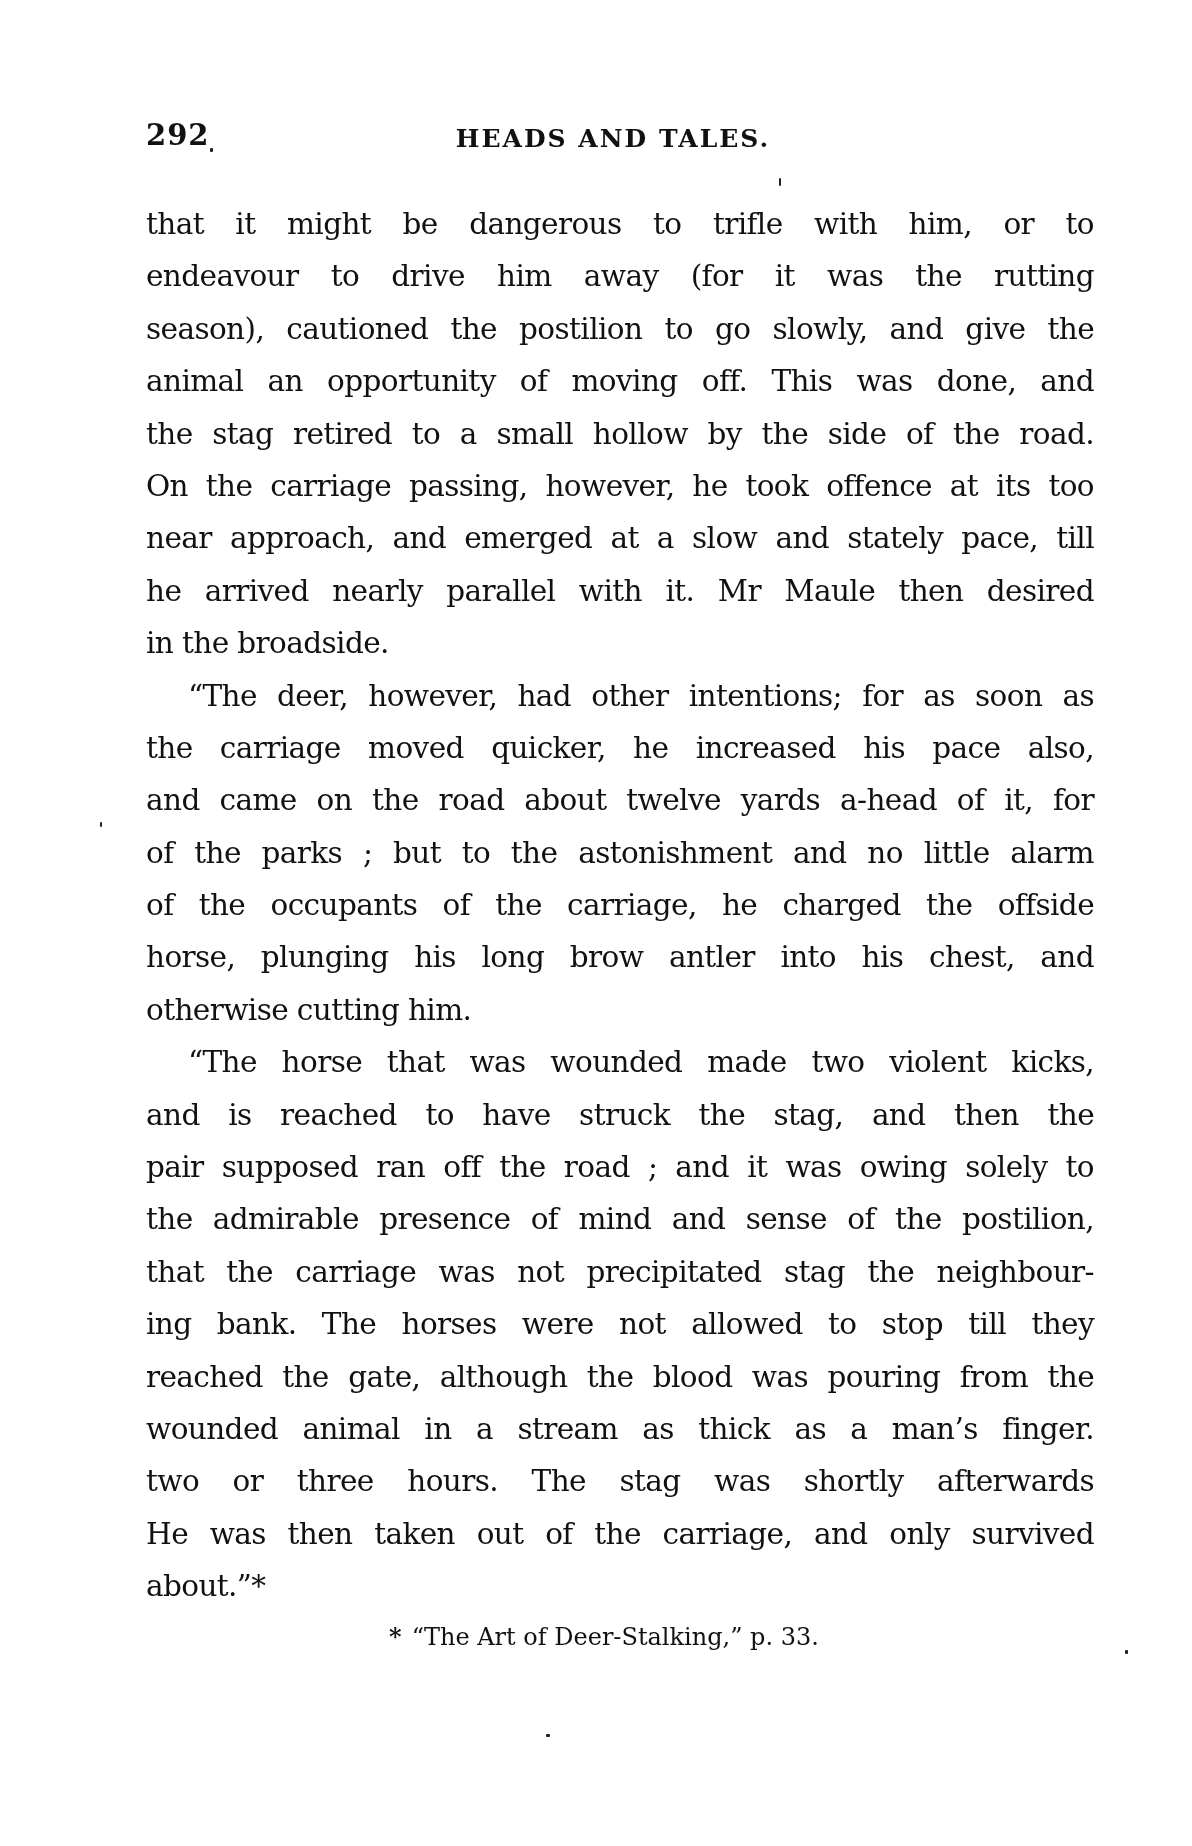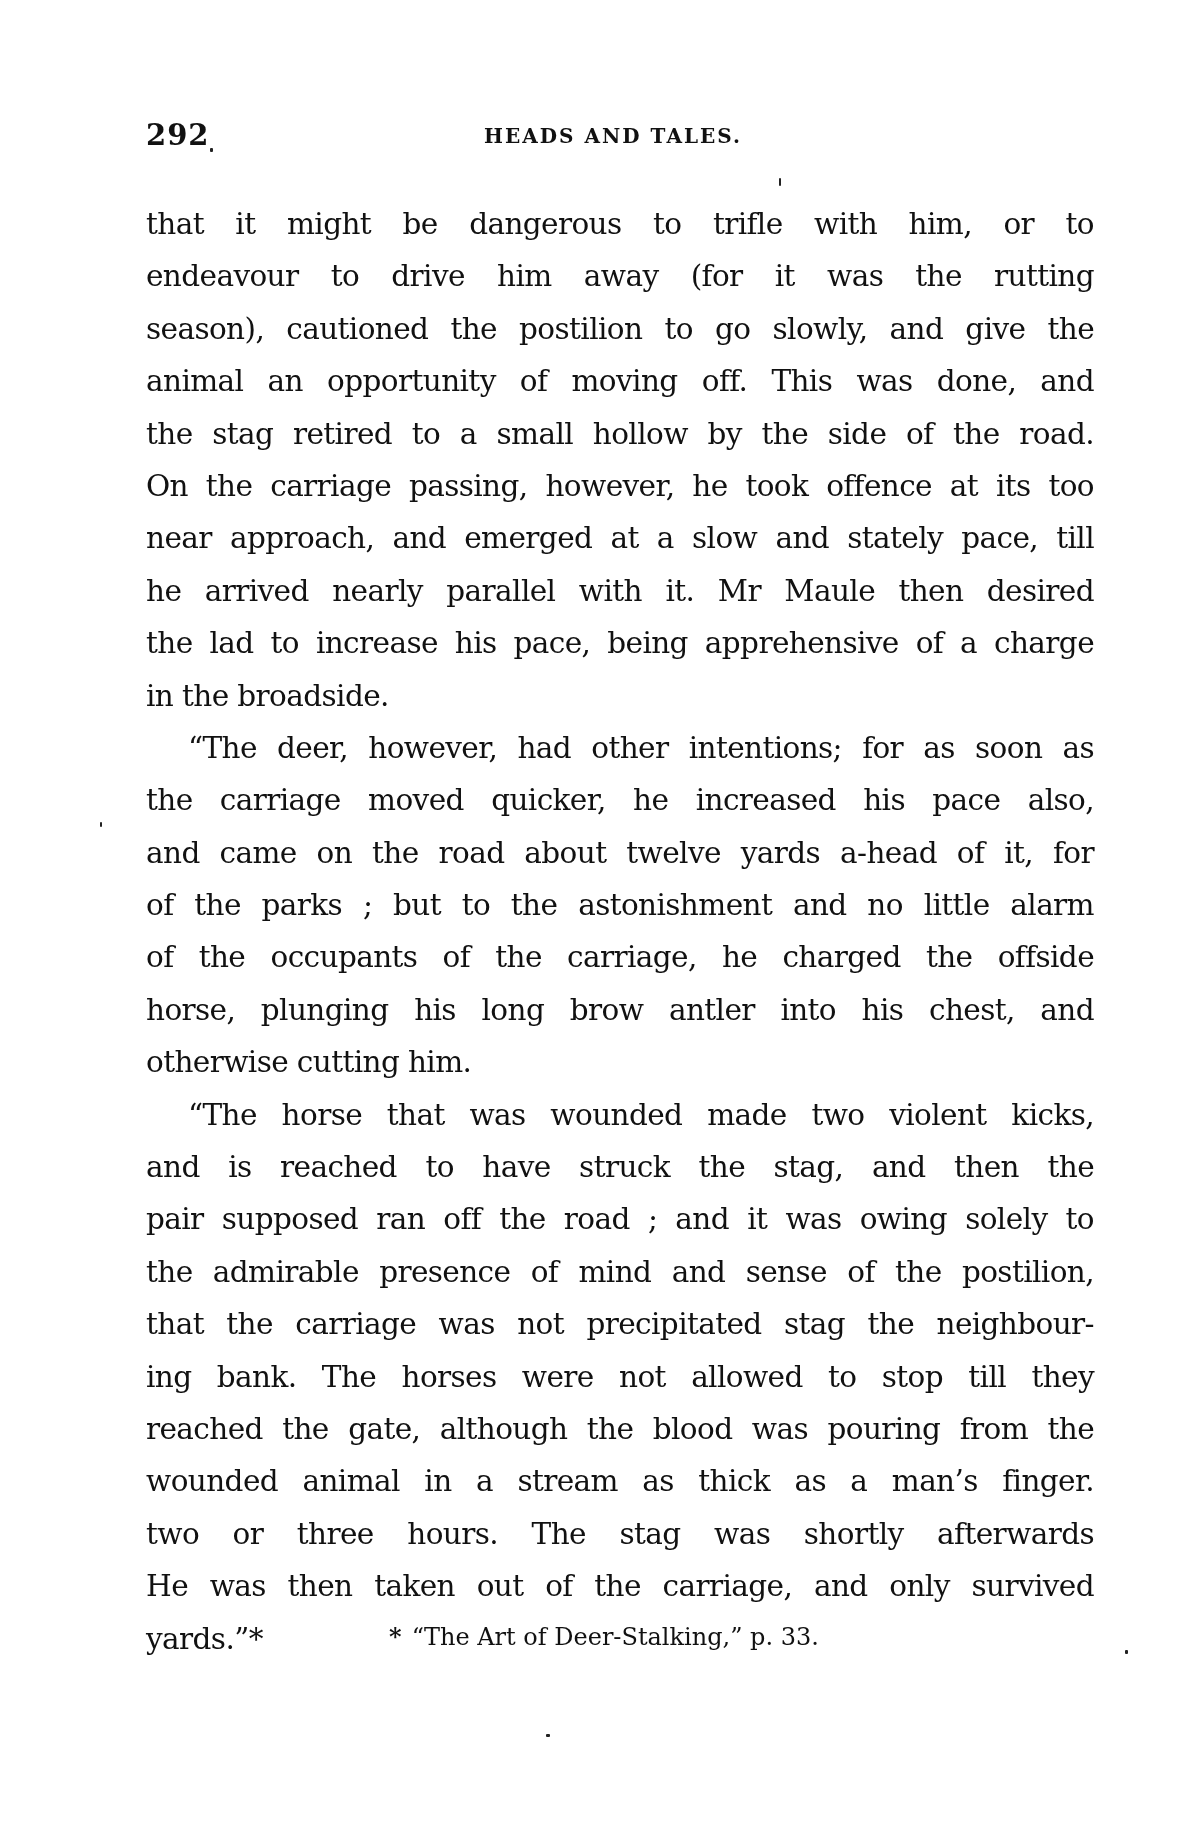--- a/index.html
+++ b/index.html
@@ -37,21 +37,21 @@
       font-size: 29px;
       font-weight: bold;
       letter-spacing: 1px;
     }
     .header-title {
       position: absolute;
       left: 0;
       right: 0;
       top: 6px;
       text-align: center;
-      font-size: 20px;
+      font-size: 25px;
       font-weight: bold;
       letter-spacing: 2px;
       text-transform: uppercase;
     }
     .body-text {
       position: absolute;
       left: 146px;
       top: 198px;
       width: 948px;
     }
@@ -103,21 +103,20 @@
   <div class="body-text" id="body-text">
       <div>
         <span class="line">that it might be dangerous to trifle with him, or to</span>
         <span class="line">endeavour to drive him away (for it was the rutting</span>
         <span class="line">season), cautioned the postilion to go slowly, and give the</span>
         <span class="line">animal an opportunity of moving off.  This was done, and</span>
         <span class="line">the stag retired to a small hollow by the side of the road.</span>
         <span class="line">On the carriage passing, however, he took offence at its too</span>
         <span class="line">near approach, and emerged at a slow and stately pace, till</span>
         <span class="line">he arrived nearly parallel with it.  Mr Maule then desired</span>
-        <span class="line">the lad to increase his pace, being apprehensive of a charge</span>
         <span class="line last">in the broadside.</span>
       </div>
       <div>
         <span class="line indent">“The deer, however, had other intentions; for as soon as</span>
         <span class="line">the carriage moved quicker, he increased his pace also,</span>
         <span class="line">and came on the road about twelve yards a-head of it, for</span>
         <span class="line">of the parks ; but to the astonishment and no little alarm</span>
         <span class="line">of the occupants of the carriage, he charged the offside</span>
         <span class="line">horse, plunging his long brow antler into his chest, and</span>
         <span class="line last">otherwise cutting him.</span>
@@ -126,21 +125,21 @@
         <span class="line indent">“The horse that was wounded made two violent kicks,</span>
         <span class="line">and is reached to have struck the stag, and then the</span>
         <span class="line">pair supposed ran off the road ; and it was owing solely to</span>
         <span class="line">the admirable presence of mind and sense of the postilion,</span>
         <span class="line">that the carriage was not precipitated stag the neighbour-</span>
         <span class="line">ing bank.  The horses were not allowed to stop till they</span>
         <span class="line">reached the gate, although the blood was pouring from the</span>
         <span class="line">wounded animal in a stream as thick as a man’s finger.</span>
         <span class="line">two or three hours.  The stag was shortly afterwards</span>
         <span class="line">He was then taken out of the carriage, and only survived</span>
-        <span class="line last">yards.”*</span>
+        <span class="line last">about.”*</span>
       </div>
     </div>
 
   <div class="footnote">
     <span class="footnote-marker">*</span><span>“The Art of Deer-Stalking,” p. 33.</span>
   </div>
 
   <span class="speck" style="left:210px;top:148px;width:3px;height:4px;"></span>
   <span class="speck" style="left:779px;top:178px;width:2px;height:8px;"></span>
   <span class="speck" style="left:100px;top:822px;width:2px;height:5px;"></span>

